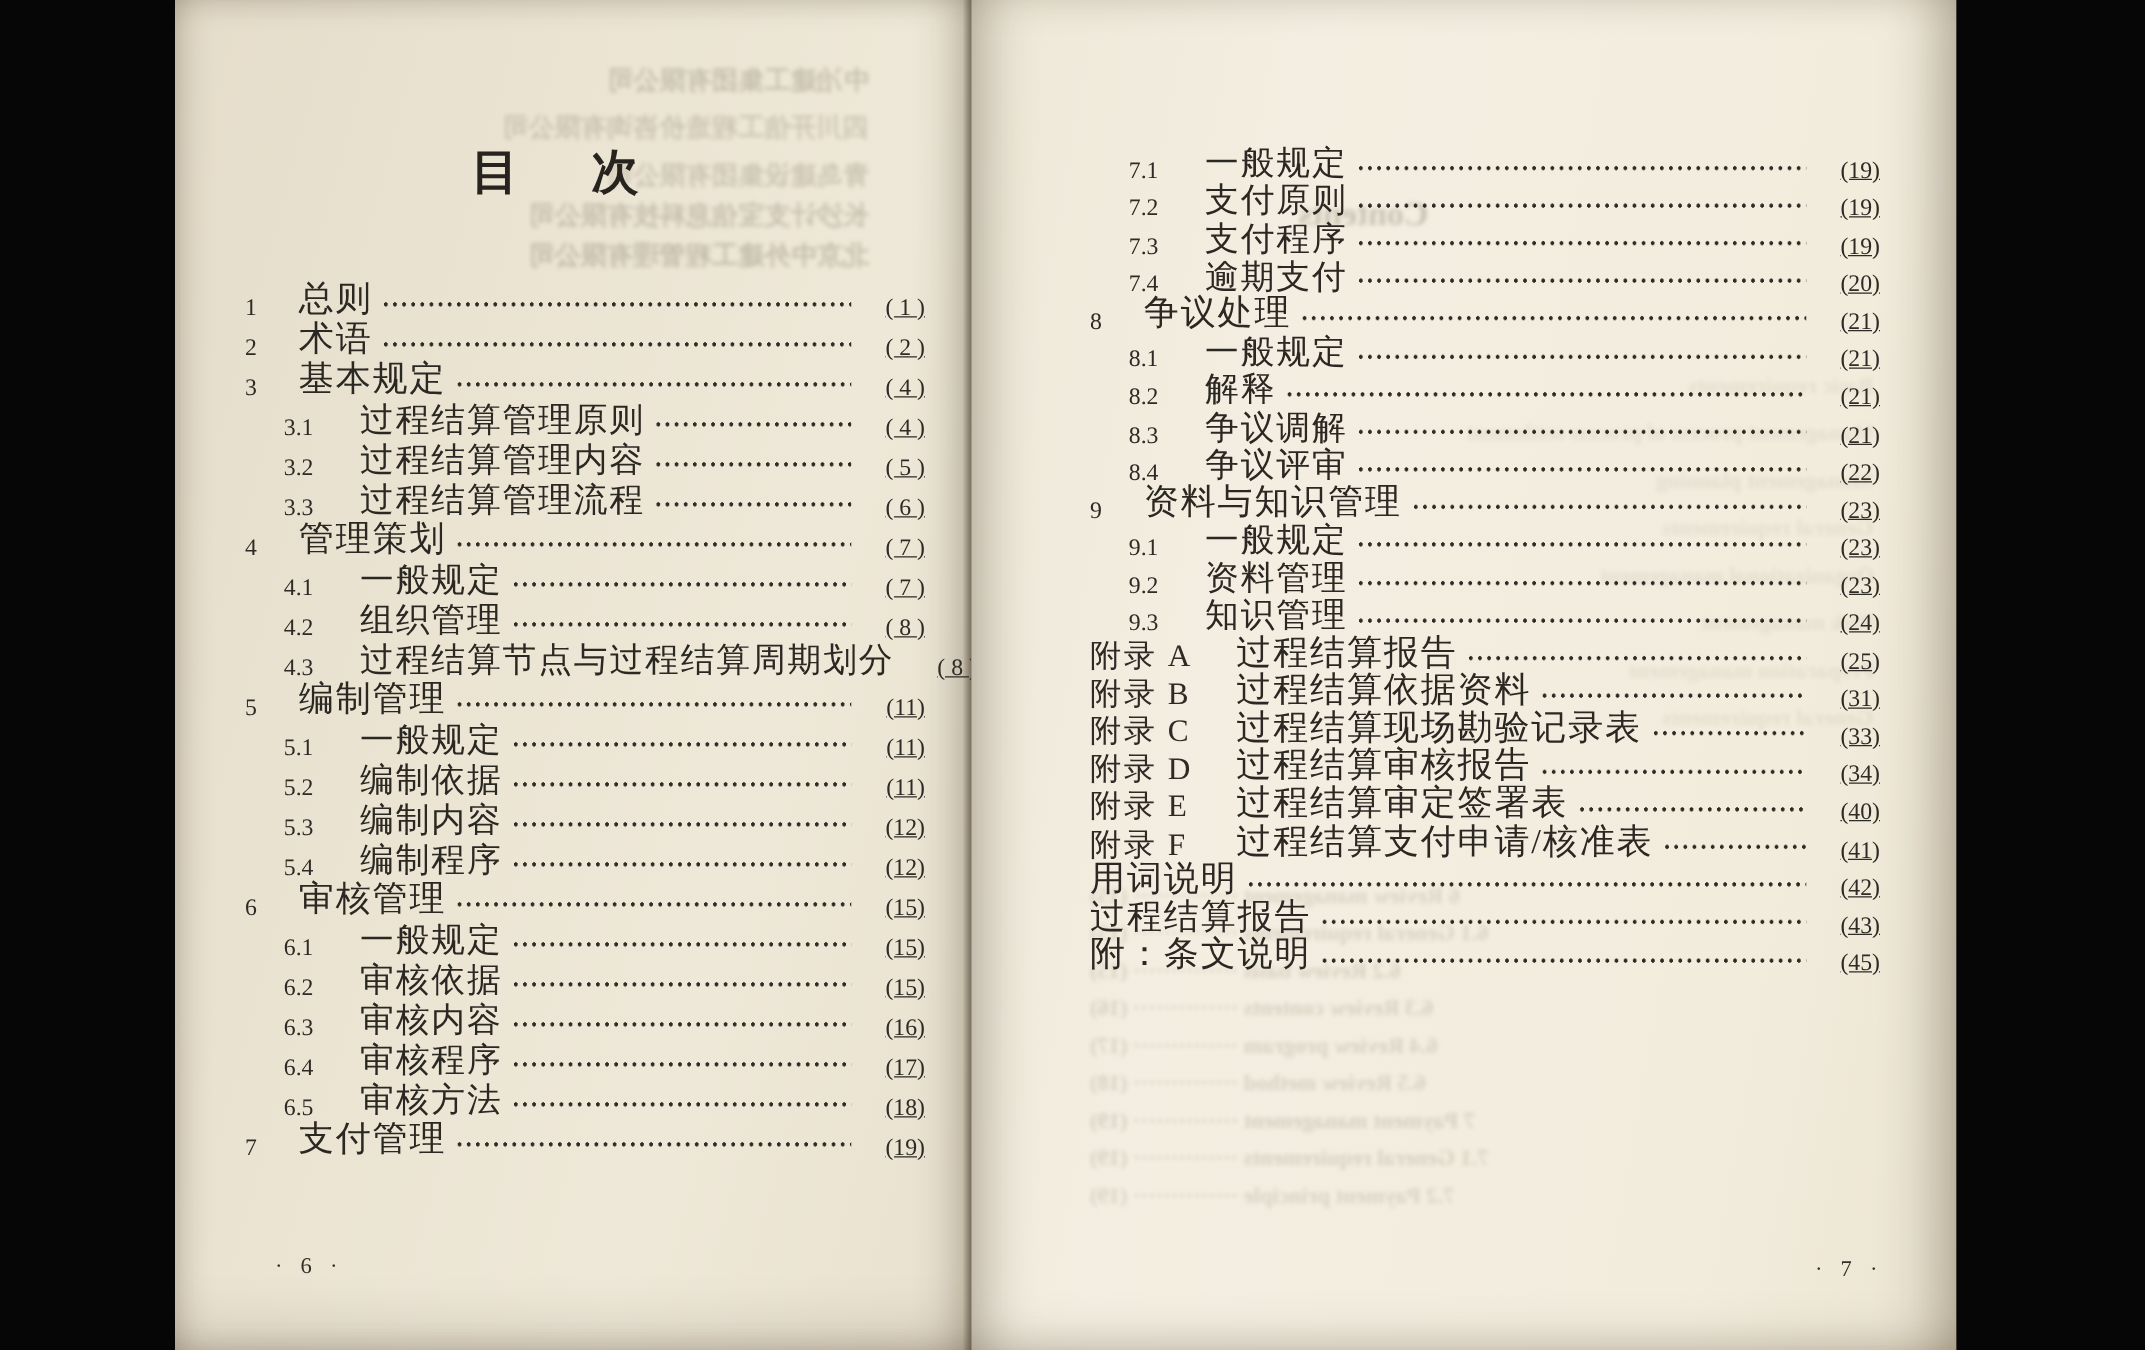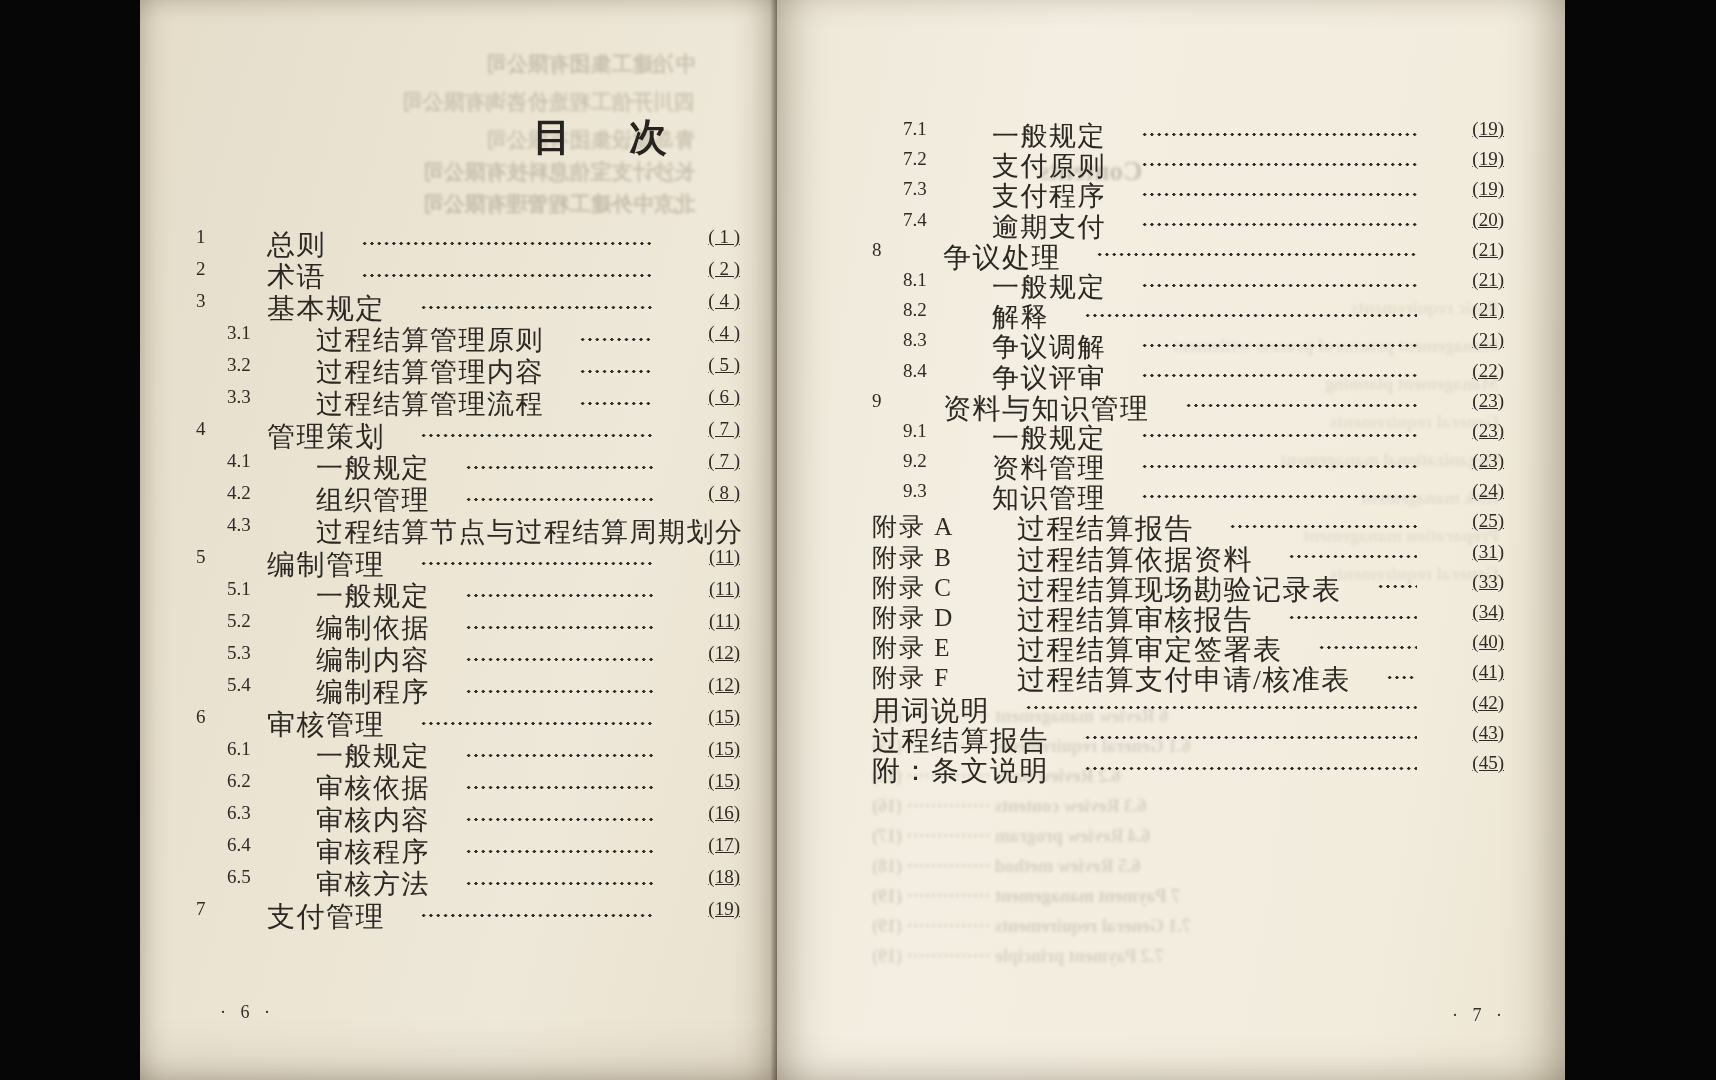--- a/index.html
+++ b/index.html
@@ -23,27 +23,27 @@
   .page-right{
     left:777px;width:788px;
     background:linear-gradient(100deg,#eee8d8,#f3eee1 30%,#f2ecdd 78%,#ebe4d1);
     box-shadow:
       inset 30px 0 42px -22px rgba(58,44,24,.36),
       inset -36px 0 48px -26px rgba(70,55,30,.42),
       inset 0 -40px 50px -44px rgba(58,44,24,.20);
   }
   .toc-header{
     position:absolute;top:112px;left:237px;width:300px;
-    text-align:right;font-size:38px;font-weight:600;
+    text-align:left;font-size:38px;font-weight:600;
     letter-spacing:10px;color:#27241f;white-space:pre;
   }
   .toc-list{position:absolute;}
   .toc-list-left{left:56px;top:226px;width:544px;}
   .toc-list-right{left:95px;top:118px;width:632px;}
-  .toc-row{display:flex;align-items:flex-start;gap:28px;}
+  .toc-row{display:flex;align-items:flex-end;}
   .page-left  .toc-row{height:32px;}
   .page-right .toc-row{height:30.2px;}
   .num{
     font-size:19px;flex:0 0 auto;white-space:pre;
     color:#2e2a25;
   }
   .row-ch  .num{min-width:30px;margin-right:13px;}
   .row-sub{padding-left:31px;}
   .row-sub .num{min-width:44px;margin-right:17px;}
   .row-app .num{min-width:97px;margin-right:20px;letter-spacing:2px;font-size:25px;}

